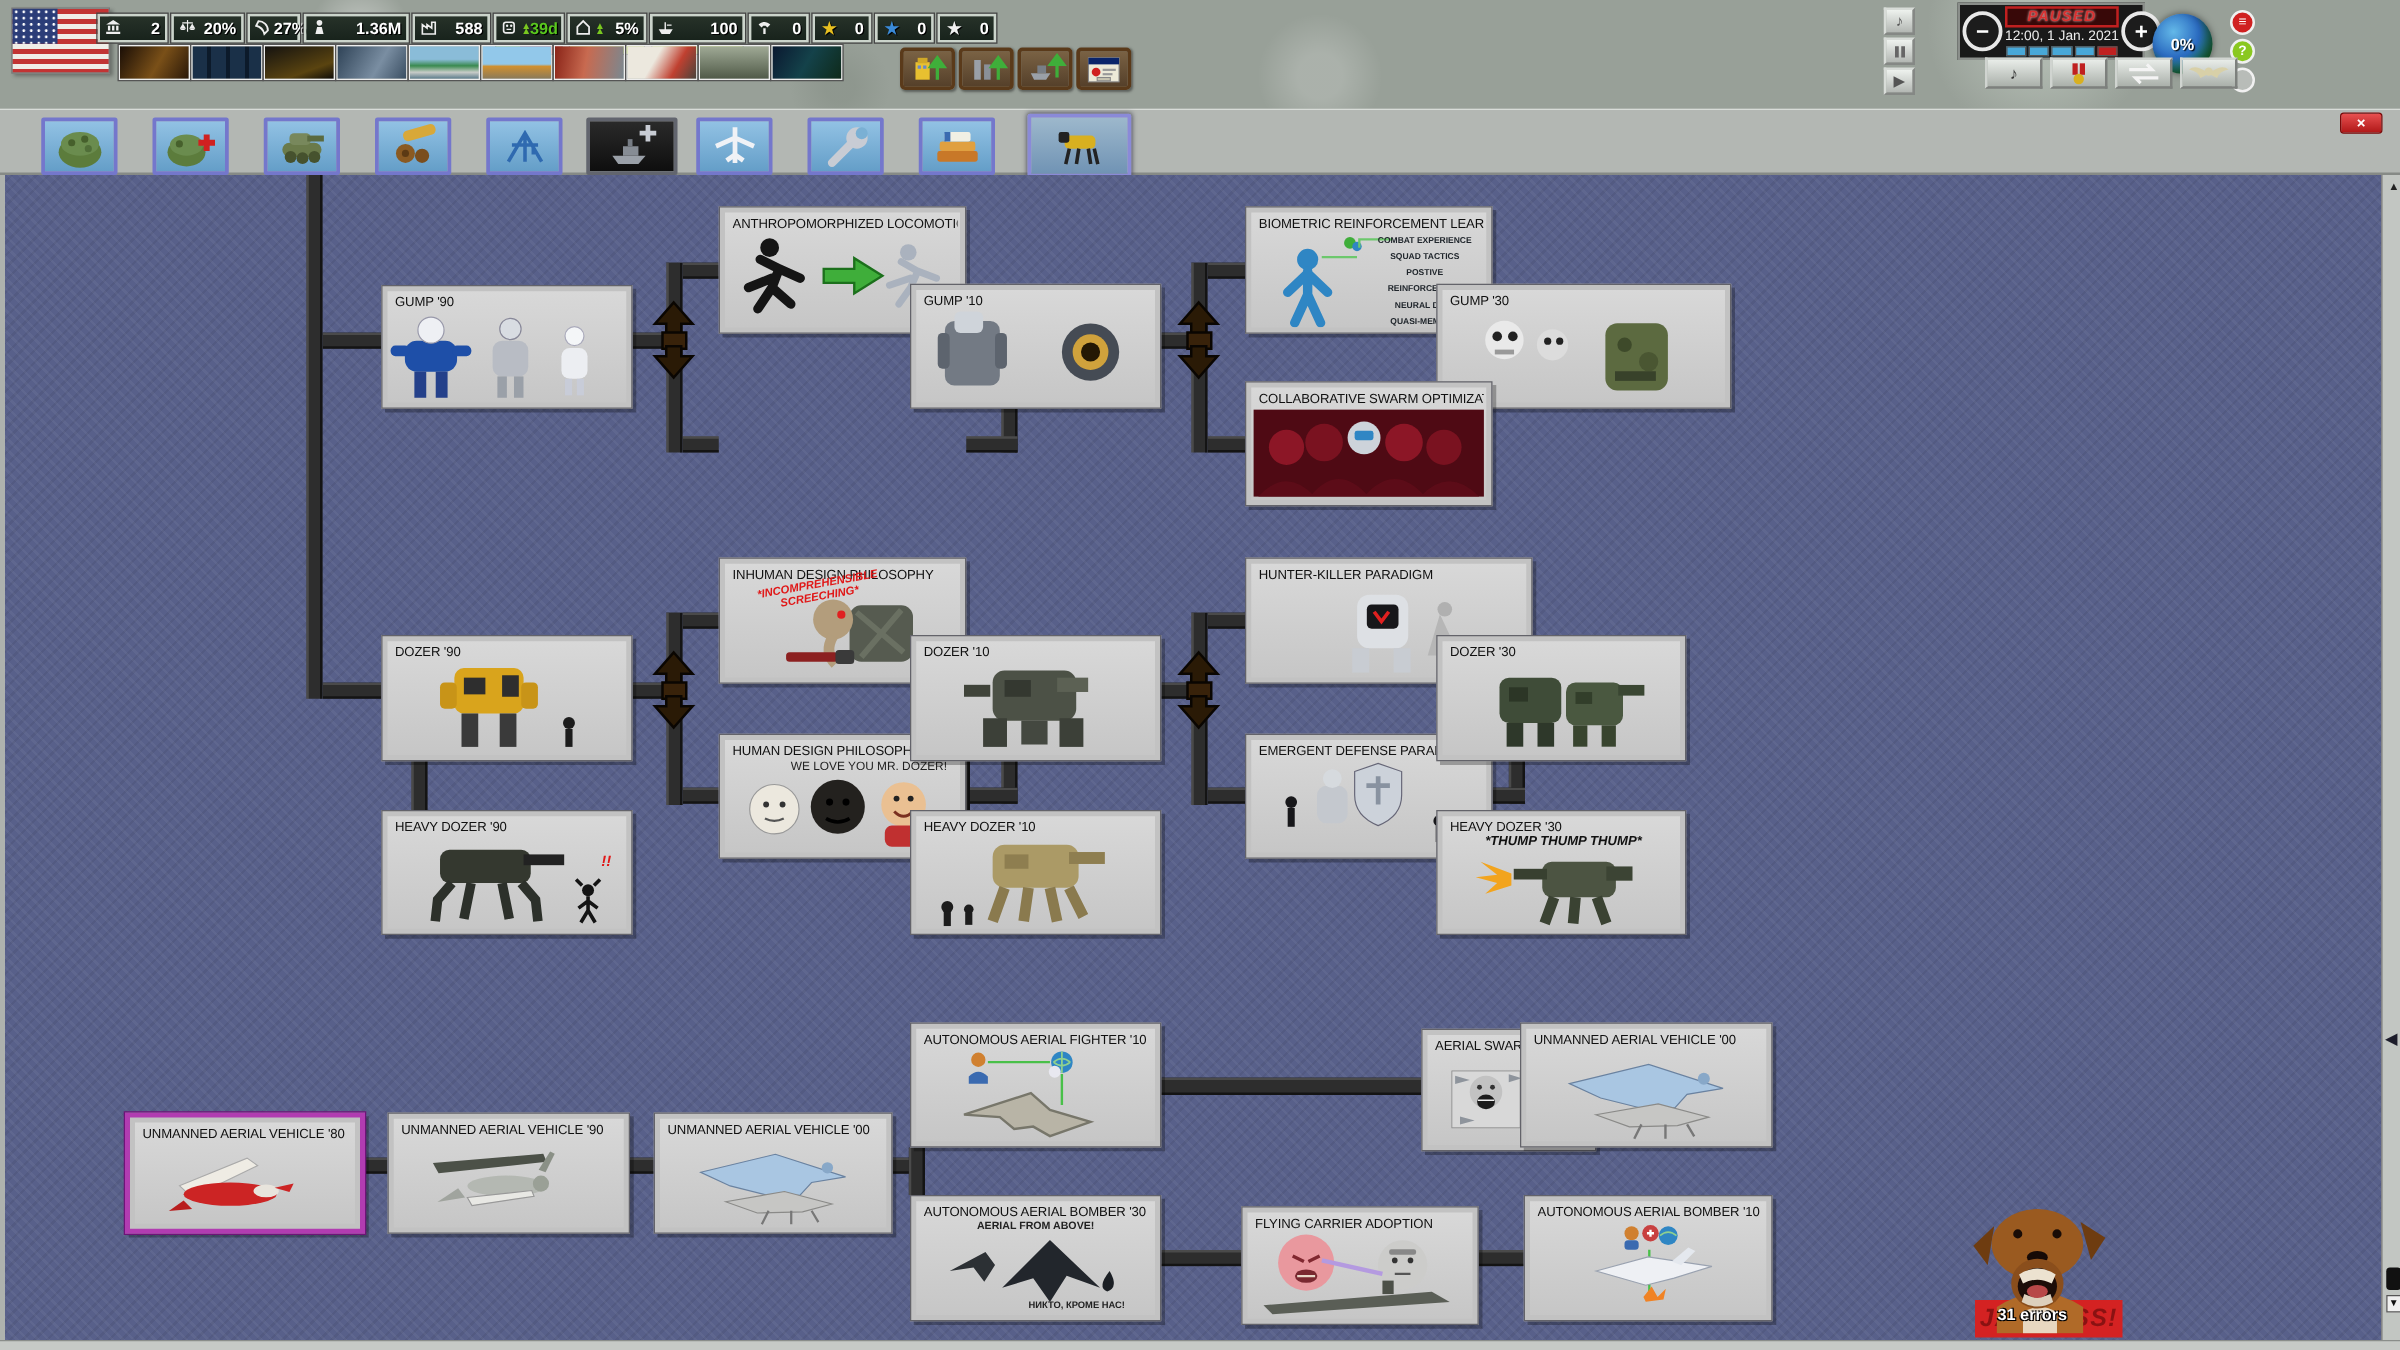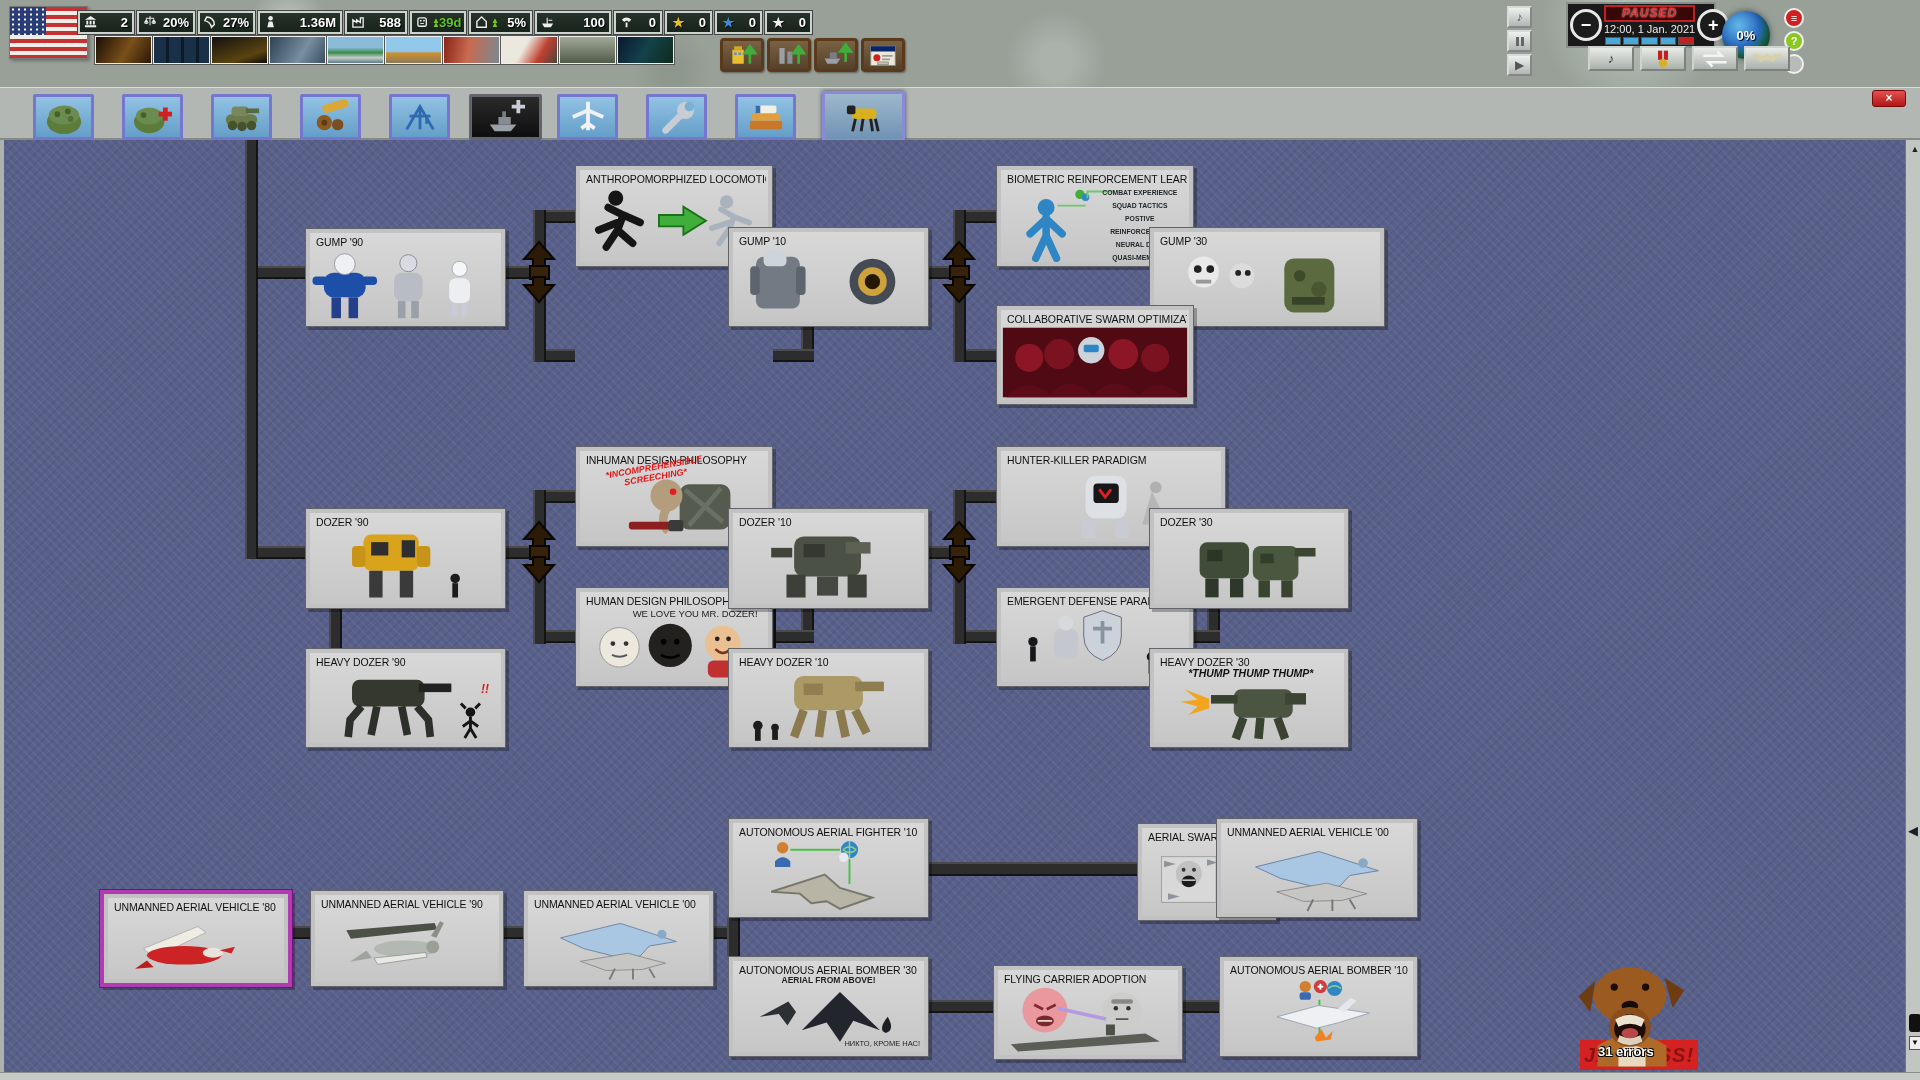--- a/index.html
+++ b/index.html
@@ -87,21 +87,21 @@
 .node .lbl{position:absolute;top:3px;left:6px;right:2px;font-size:10.5px;color:#101010;
  white-space:nowrap;overflow:hidden;z-index:2;letter-spacing:-.1px}
 .node.hl{border:4px solid #b13cb1;outline:1px solid #6e1478}
 .bio-list{position:absolute;right:5px;top:17px;width:47%;text-align:center;font-size:6.8px;color:#20262c;
  line-height:1.9;z-index:2;font-weight:bold}
 .screech{position:absolute;left:14%;top:13%;width:52%;text-align:center;font-size:9px;font-weight:bold;
  font-style:italic;color:#e01818;transform:rotate(-10deg);z-index:2;line-height:1.1}
 .lovetext{position:absolute;left:28%;top:16px;font-size:9.5px;color:#222;z-index:2}
 .thump{position:absolute;left:18%;top:14px;font-size:10.5px;font-weight:bold;font-style:italic;color:#111;z-index:2}
 .b30top{position:absolute;left:0;right:0;top:14px;text-align:center;font-size:8.5px;font-weight:bold;color:#222;z-index:2}
-.b30bot{position:absolute;right:4px;bottom:4px;font-size:7.5px;font-weight:normal;color:#222;z-index:2}
+.b30bot{position:absolute;right:24px;bottom:4px;font-size:7.5px;font-weight:bold;color:#222;z-index:2}
 .bangs{position:absolute;right:12px;top:32%;font-size:12px;font-weight:bold;color:#e01818;z-index:2;font-style:italic}
 
 #vscroll{position:absolute;left:1901px;top:0;width:19px;height:932px;background:#c2c6c2;border-left:1px solid #777;z-index:12}
 #vs-up{position:absolute;left:2px;top:2px;width:14px;height:14px;font-size:9px;color:#222;text-align:center;line-height:14px}
 #vs-thumb{position:absolute;left:3px;top:874px;width:12px;height:18px;background:#111;border-radius:3px}
 #vs-box{position:absolute;left:3px;top:896px;width:12px;height:14px;background:#f0f0f0;border:1px solid #555;
  font-size:8px;color:#111;text-align:center;line-height:12px}
 #collapse-arrow{position:absolute;left:1904px;top:682px;width:16px;height:18px;color:#1c1c2a;font-size:13px;line-height:18px;z-index:13}
 #bottombar{position:absolute;left:0;top:1072px;width:1920px;height:8px;background:#c6cac6;border-top:1px solid #8a8e8a}
 
@@ -132,21 +132,21 @@
         </div>
         <div class="res" style="width: 58px;">
           <div class="ricon">
             <svg viewBox="0 0 16 16" preserveAspectRatio="xMidYMid meet">
               <path d="M7 1h1v10H7zM3 3h9v1H3zm-2 5l2.5-4L6 8zm8 0l2.5-4L14 8z" fill="#eee"></path>
               <path d="M1 8a2.5 1.5 0 0 0 5 0zM9 8a2.5 1.5 0 0 0 5 0z" fill="#eee"></path>
             </svg>
           </div>
           <div class="val">20%</div>
         </div>
-        <div class="res" style="width: 57px;">
+        <div class="res" style="width: 42px;">
           <div class="ricon">
             <svg viewBox="0 0 16 16" preserveAspectRatio="xMidYMid meet">
               <path d="M3 2c4 0 8 3 8 8l-3 3c-1-4-3-6-7-7z" fill="none" stroke="#eee" stroke-width="1.6"></path>
             </svg>
           </div>
           <div class="val">27%</div>
         </div>
         <div class="res" style="width: 84px;">
           <div class="ricon">
             <svg viewBox="0 0 16 16" preserveAspectRatio="xMidYMid meet">

